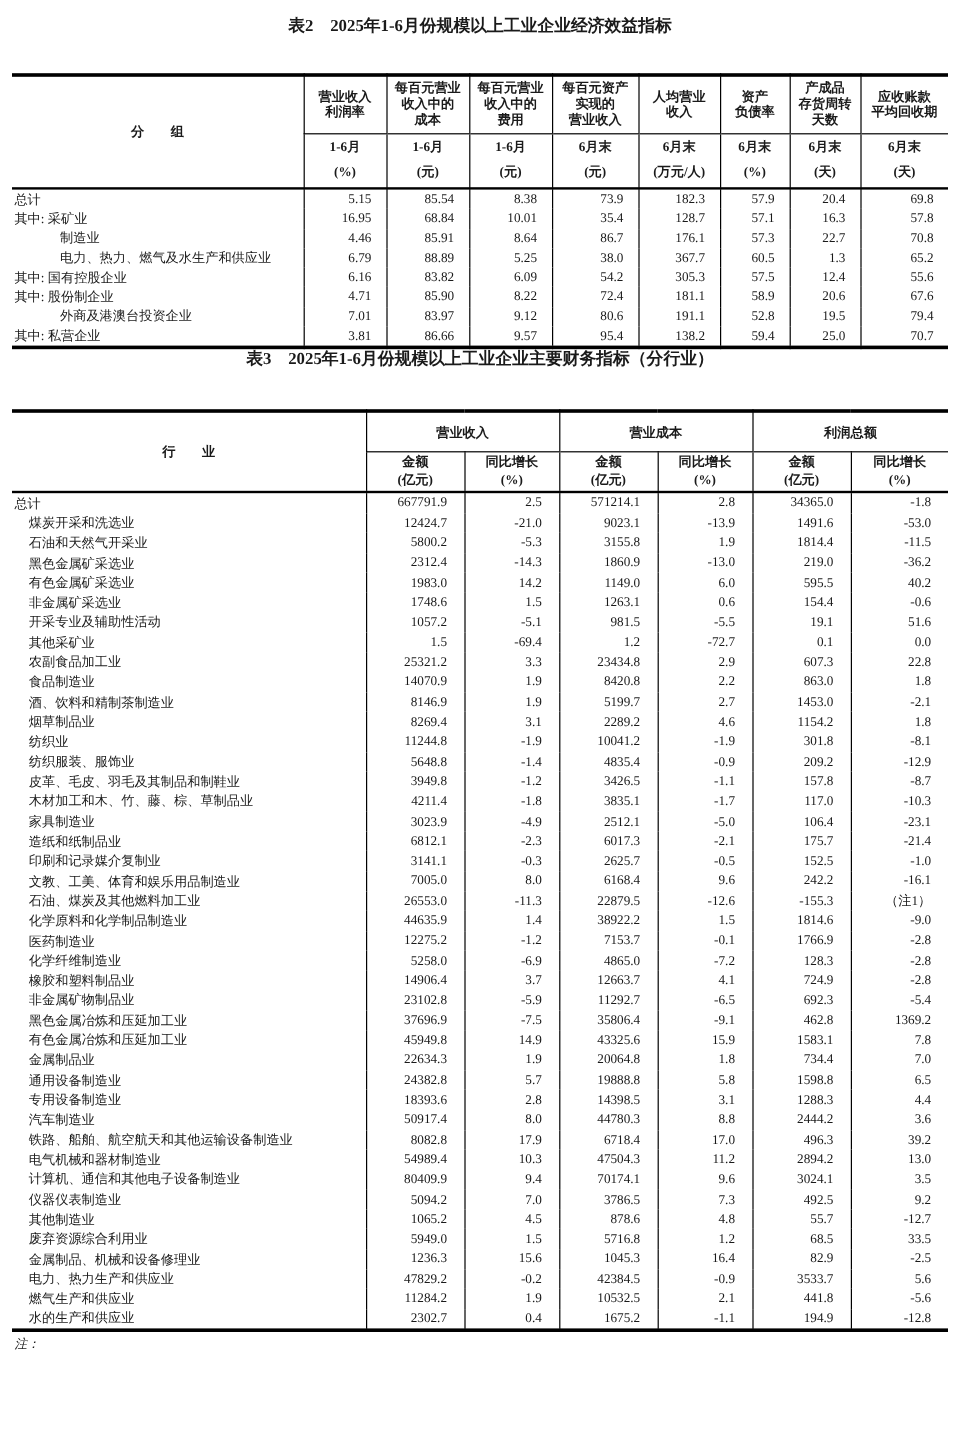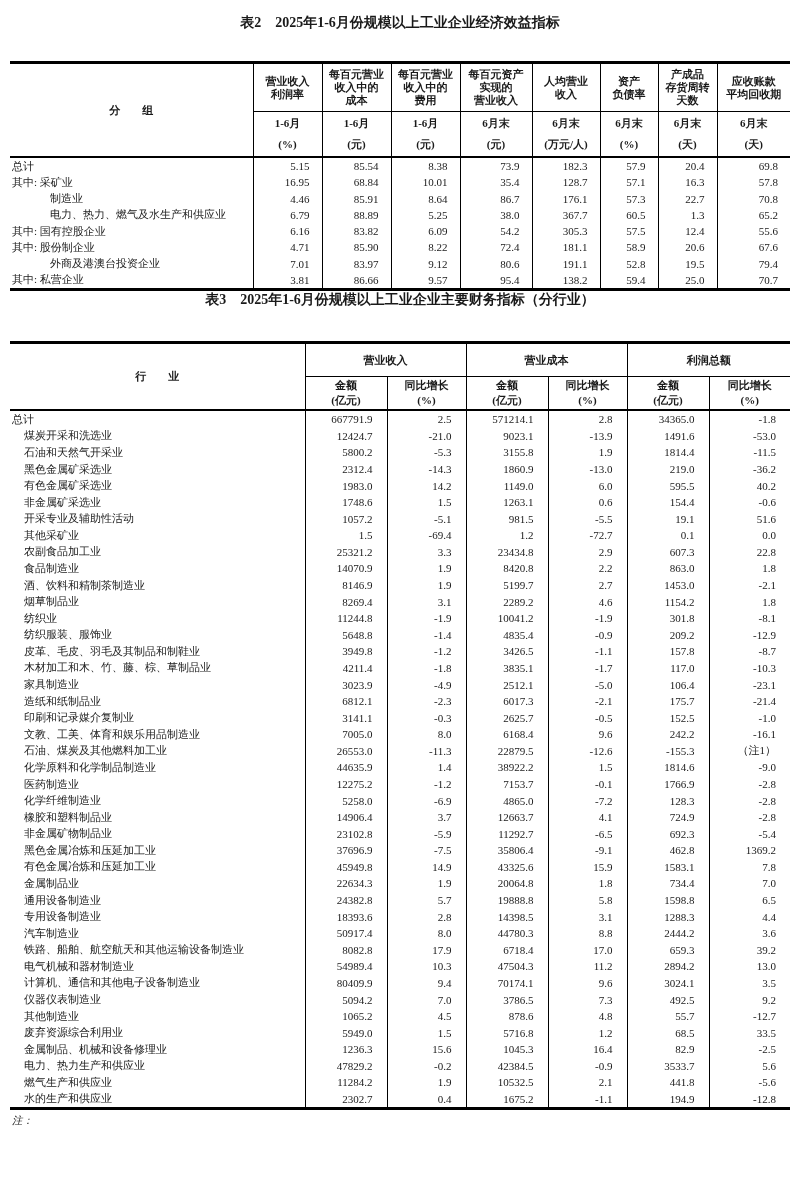--- a/index.html
+++ b/index.html
@@ -527,21 +527,21 @@
           <td class="num">8.8</td>
           <td class="num">2444.2</td>
           <td class="num">3.6</td>
         </tr>
         <tr>
           <td class="lab first ind1">铁路、船舶、航空航天和其他运输设备制造业</td>
           <td class="num">8082.8</td>
           <td class="num">17.9</td>
           <td class="num">6718.4</td>
           <td class="num">17.0</td>
-          <td class="num">659.3</td>
+          <td class="num">496.3</td>
           <td class="num">39.2</td>
         </tr>
         <tr>
           <td class="lab first ind1">电气机械和器材制造业</td>
           <td class="num">54989.4</td>
           <td class="num">10.3</td>
           <td class="num">47504.3</td>
           <td class="num">11.2</td>
           <td class="num">2894.2</td>
           <td class="num">13.0</td>

